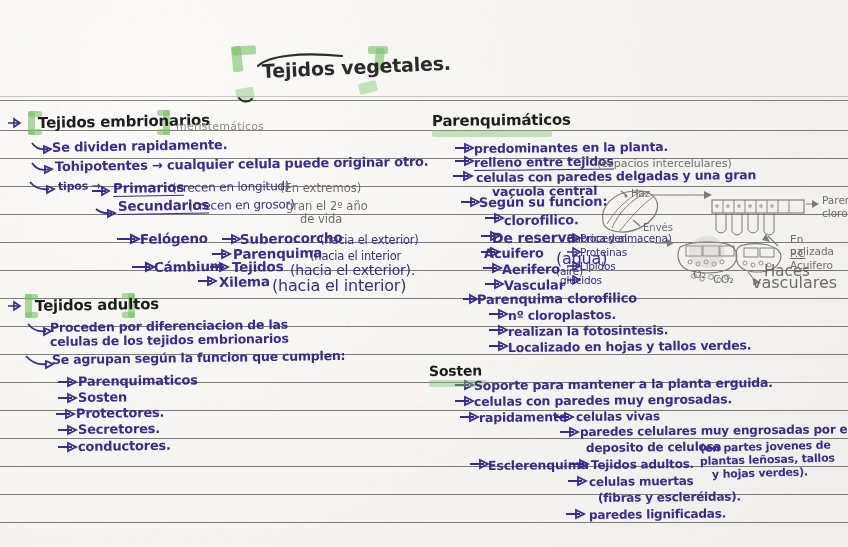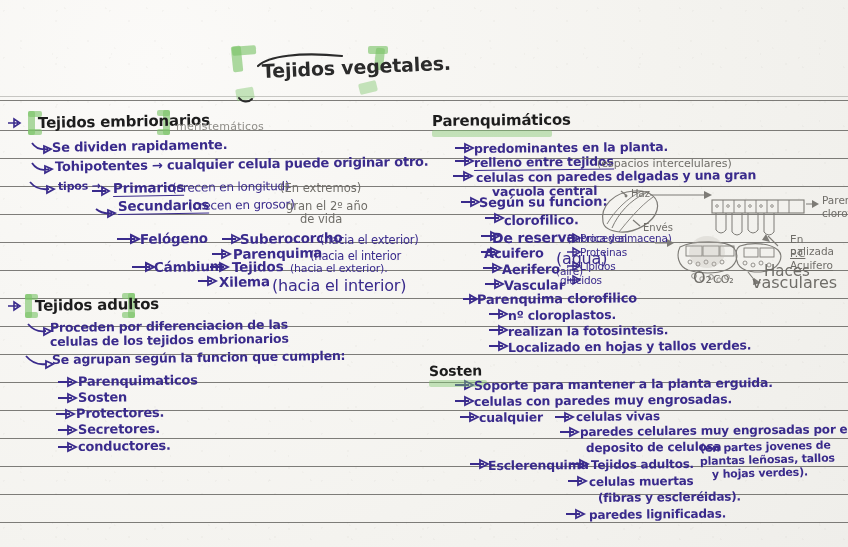--- a/index.html
+++ b/index.html
@@ -130,21 +130,21 @@
   <div class="pencil-d" style="position:absolute;left:300px;top:212px;font-size:11.5px">de vida</div>
 
   <div class="ink" style="left:140px;top:231px;font-size:13.5px;transform:rotate(-1deg)">Felógeno</div>
   <div class="ink" style="left:240px;top:231px;font-size:13.5px;transform:rotate(-1deg)">Suberocorcho</div>
   <div class="ink thin" style="left:320px;top:233px;font-size:11.5px">(hacia el exterior)</div>
   <div class="ink" style="left:233px;top:246px;font-size:13.5px;transform:rotate(-1deg)">Parenquima</div>
   <div class="ink thin" style="left:310px;top:249px;font-size:11.5px">(hacia el interior</div>
 
   <div class="ink" style="left:154px;top:259px;font-size:13.5px;transform:rotate(-1deg)">Cámbium</div>
   <div class="ink" style="left:232px;top:259px;font-size:13.5px;transform:rotate(-1deg)">Tejidos</div>
-  <div class="ink thin" style="left:290px;top:262px;font-size:11px">(hacia el exterior).</div>
+  <div class="ink thin" style="left:290px;top:262px;font-size:14px">(hacia el exterior).</div>
   <div class="ink" style="left:219px;top:274px;font-size:13.5px;transform:rotate(-1deg)">Xilema</div>
   <div class="ink thin" style="left:272px;top:276px;font-size:16px">(hacia el interior)</div>
 
   <svg style="left:0;top:0;width:430px;height:460px">
     <path d="M8 306 l10 0 M14 302 l6 4 l-6 4 z" class="dash" stroke-width="1.6" fill="#3a2b8c"></path>
     <path d="M28 324 c5 6, 12 8, 18 7 M44 328 l7 3 l-7 4 z" class="dash" stroke-width="1.8" fill="#3a2b8c"></path>
     <path d="M26 356 c6 7, 13 9, 20 8 M46 361 l7 3 l-7 4 z" class="dash" stroke-width="1.8" fill="#3a2b8c"></path>
     <path d="M58 382 l14 0 M68 378 l8 4 l-8 4 z" class="dash" stroke-width="1.8" fill="#3a2b8c"></path>
     <path d="M58 398 l14 0 M68 394 l8 4 l-8 4 z" class="dash" stroke-width="1.8" fill="#3a2b8c"></path>
     <path d="M56 414 l14 0 M66 410 l8 4 l-8 4 z" class="dash" stroke-width="1.8" fill="#3a2b8c"></path>
@@ -309,30 +309,30 @@
   </svg>
 
   <div class="pencil-d" style="position:absolute;left:631px;top:188px;font-size:10px">Haz</div>
   <div class="pencil-d" style="position:absolute;left:643px;top:222px;font-size:10px">Envés</div>
   <div class="pencil-d" style="position:absolute;left:822px;top:194px;font-size:10.5px">Parenquima</div>
   <div class="pencil-d" style="position:absolute;left:822px;top:207px;font-size:10.5px">clorofilico.</div>
   <div class="pencil-d" style="position:absolute;left:790px;top:233px;font-size:10.5px">En palizada</div>
   <div class="pencil-d" style="position:absolute;left:790px;top:247px;font-size:10.5px;text-decoration:underline">P.C Acuifero</div>
   <div class="pencil-d" style="position:absolute;left:764px;top:262px;font-size:15px">Haces</div>
   <div class="pencil-d" style="position:absolute;left:752px;top:273px;font-size:16px">vasculares</div>
-  <div class="pencil-d" style="position:absolute;left:693px;top:268px;font-size:16px">O₂</div>
+  <div class="pencil-d" style="position:absolute;left:693px;top:268px;font-size:11px">O₂</div>
   <div class="pencil-d" style="position:absolute;left:713px;top:273px;font-size:11px">CO₂</div>
 
   <div class="hl soft" style="left:429px;top:380px;width:58px;height:7px"></div>
   <div class="ink" style="left:429px;top:363px;font-size:14px;color:#1d1d1d;transform:rotate(-0.6deg)">Sosten</div>
 
   <div class="ink" style="left:474px;top:378px;font-size:12.5px;transform:rotate(-0.6deg)">Soporte para mantener a la planta erguida.</div>
   <div class="ink" style="left:474px;top:394px;font-size:12.5px;transform:rotate(-0.6deg)">celulas con paredes muy engrosadas.</div>
 
-  <div class="ink" style="left:479px;top:410px;font-size:12.5px;transform:rotate(-0.6deg)">cualquier</div>
+  <div class="ink" style="left:479px;top:410px;font-size:12.5px;transform:rotate(-0.6deg)">rapidamente</div>
   <div class="ink" style="left:576px;top:410px;font-size:12px;transform:rotate(-0.6deg)">celulas vivas</div>
   <div class="ink" style="left:580px;top:425px;font-size:12px;transform:rotate(-0.6deg)">paredes celulares muy engrosadas por el</div>
   <div class="ink" style="left:586px;top:441px;font-size:12px;transform:rotate(-0.6deg)">deposito de celulosa</div>
   <div class="ink" style="left:700px;top:442px;font-size:11px;transform:rotate(-1.5deg)">(en partes jovenes de</div>
   <div class="ink" style="left:700px;top:455px;font-size:11px;transform:rotate(-1.5deg)">plantas leñosas, tallos</div>
   <div class="ink" style="left:712px;top:468px;font-size:11px;transform:rotate(-1.5deg)">y hojas verdes).</div>
 
   <div class="ink" style="left:488px;top:458px;font-size:12.5px;transform:rotate(-0.6deg)">Esclerenquima</div>
   <div class="ink" style="left:591px;top:458px;font-size:12px;transform:rotate(-0.6deg)">Tejidos adultos.</div>
   <div class="ink" style="left:589px;top:475px;font-size:12px;transform:rotate(-0.6deg)">celulas muertas</div>

